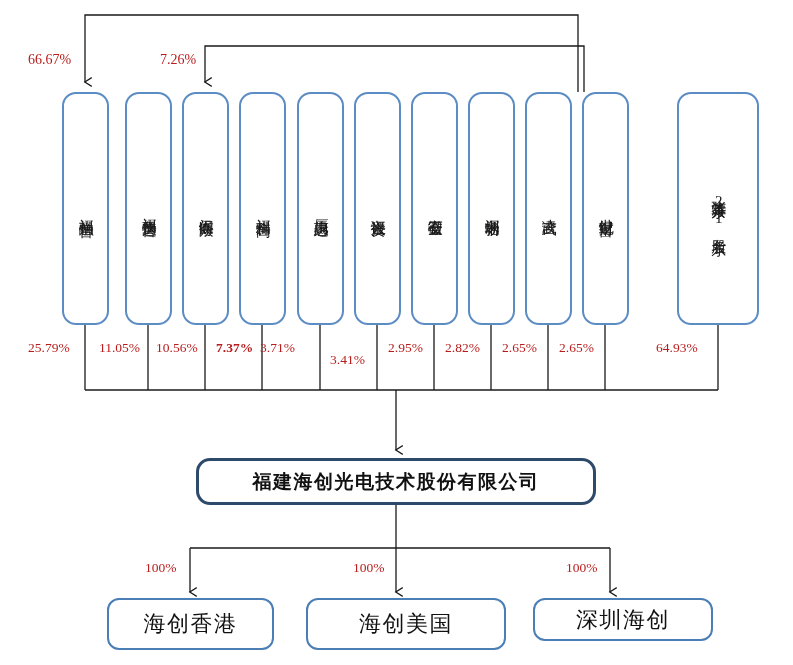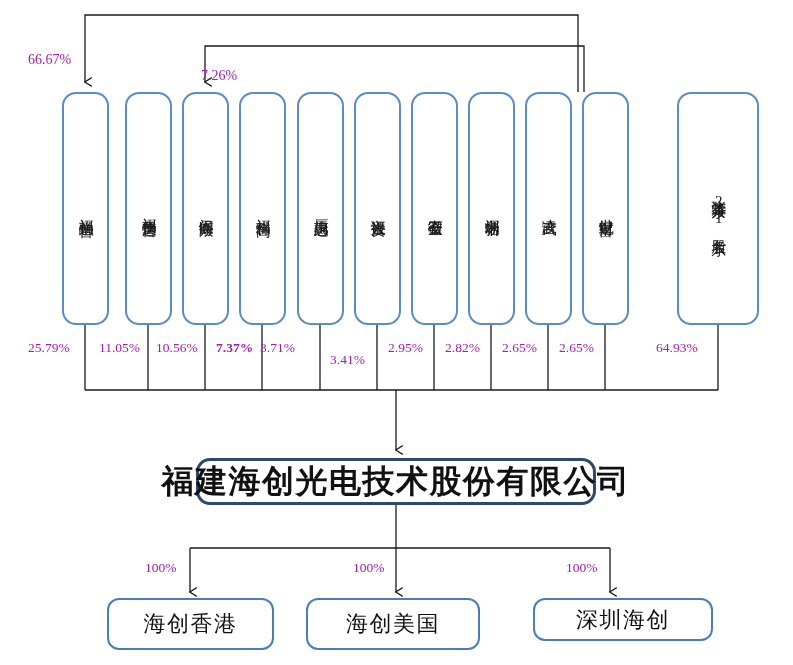--- a/index.html
+++ b/index.html
@@ -51,42 +51,42 @@
   .sh-text.wide {
     white-space: normal;
     max-height: 190px;
     text-align: left;
   }
 
   
   .pct {
     position: absolute;
     font-size: 13.5px;
-    color: #a21caf;
+    color: #b91c1c;
     white-space: nowrap;
     z-index: 3;
   }
   .pct-top {
     font-size: 14px;
   }
 
   
   .main-box {
     position: absolute;
     box-sizing: border-box;
     border: 3.4px solid #2E4A6B;
     border-radius: 14px;
     background: #ffffff;
     display: flex;
     align-items: center;
     justify-content: center;
     z-index: 2;
   }
   .main-text {
-    font-size: 32px;
+    font-size: 19px;
     font-weight: bold;
     color: #111111;
     letter-spacing: 1.5px;
     white-space: nowrap;
   }
 
   
   .sub-box {
     position: absolute;
     box-sizing: border-box;
@@ -141,21 +141,21 @@
 
       <path d="M396,505 L396,548"></path>
       <path d="M190,548 L610,548"></path>
       <path d="M190,548 L190,592" marker-end="url(#arw)"></path>
       <path d="M396,548 L396,592" marker-end="url(#arw)"></path>
       <path d="M610,548 L610,592" marker-end="url(#arw)"></path>
     </g>
   </svg>
 
   <div class="pct pct-top" style="left:28px; top:52px;">66.67%</div>
-  <div class="pct pct-top" style="left:160px; top:68px;margin-left:41px;">7.26%</div>
+  <div class="pct pct-top" style="left:160px; top:52px;">7.26%</div>
 
   <div class="sh-box" style="left:62px; top:92px; width:47px; height:233px;">
     <span class="sh-text">福州融普</span>
   </div>
   <div class="sh-box" style="left:125px; top:92px; width:47px; height:233px;">
     <span class="sh-text">福州奥普达</span>
   </div>
   <div class="sh-box" style="left:182px; top:92px; width:47px; height:233px;">
     <span class="sh-text">闽侯海众</span>
   </div>
@@ -200,20 +200,20 @@
     <span class="main-text">福建海创光电技术股份有限公司</span>
   </div>
 
   <div class="pct" style="left:145px; top:560px;">100%</div>
   <div class="pct" style="left:353px; top:560px;">100%</div>
   <div class="pct" style="left:566px; top:560px;">100%</div>
 
   <div class="sub-box" style="left:107px; top:598px; width:167px; height:52px;">
     <span class="sub-text">海创香港</span>
   </div>
-  <div class="sub-box" style="left:306px; top:598px; width:174px; height:52px;">
+  <div class="sub-box" style="left:306px; top:598px; width:200px; height:52px;">
     <span class="sub-text">海创美国</span>
   </div>
   <div class="sub-box" style="left:533px; top:598px; width:180px; height:43px;">
     <span class="sub-text">深圳海创</span>
   </div>
 
 </div>
 
 </body></html>

